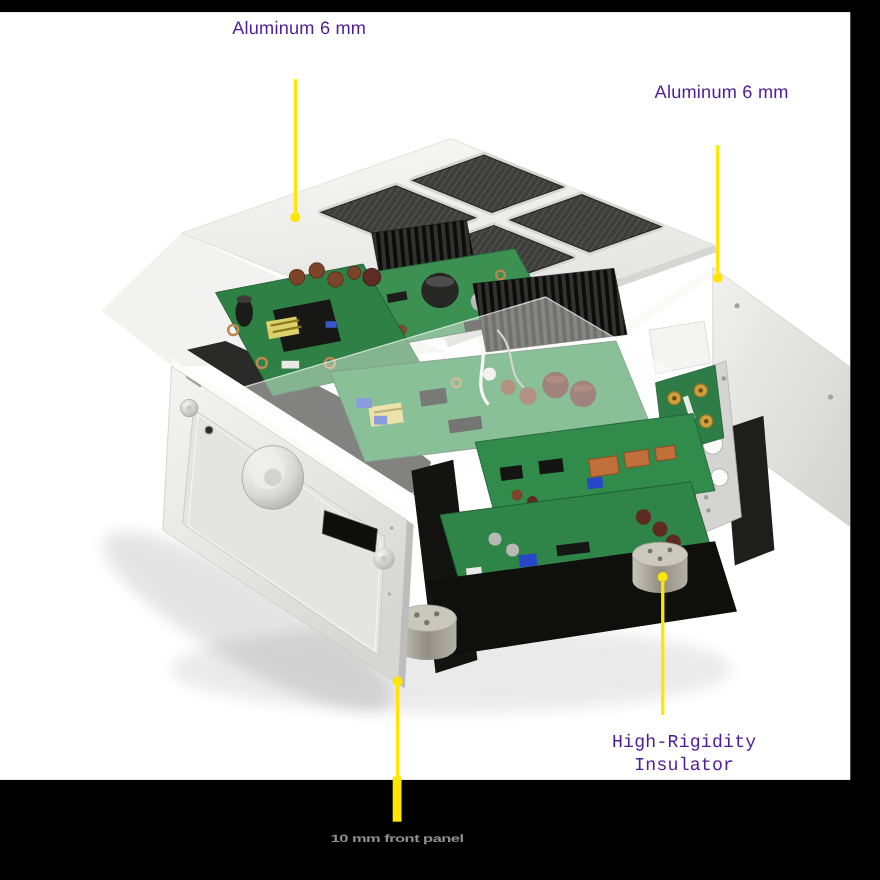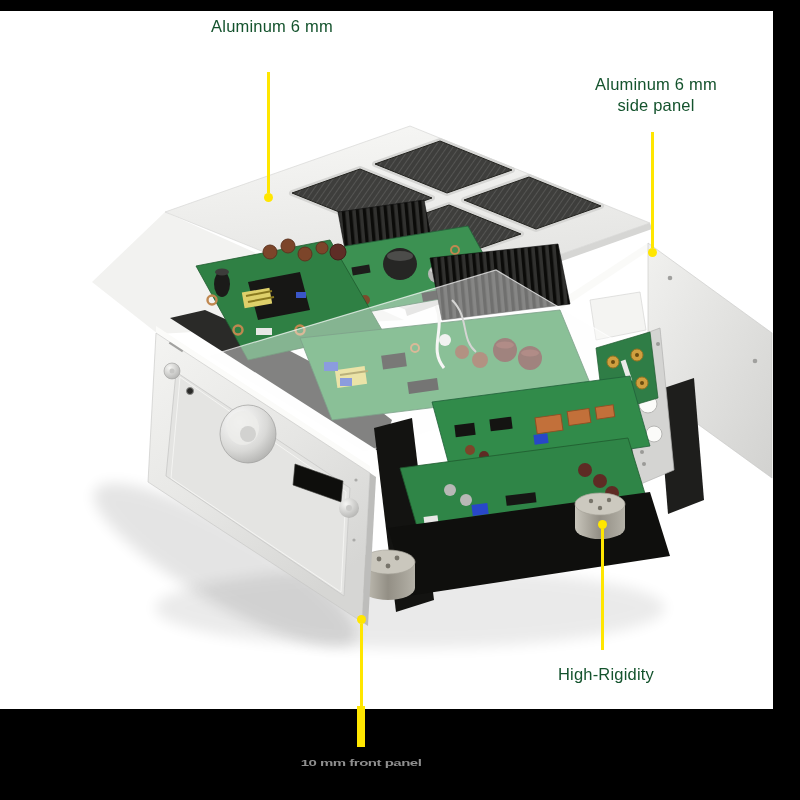--- a/index.html
+++ b/index.html
@@ -3,21 +3,21 @@
 <meta charset="utf-8">
 <style>
   html,body{margin:0;padding:0;background:#fff;}
   .stage{position:relative;width:800px;height:800px;overflow:hidden;background:#ffffff;
          font-family:"Liberation Sans","DejaVu Sans",sans-serif;}
   .photo-area{position:absolute;left:0;top:0;width:800px;height:800px;background:#ffffff;}
   .bar{position:absolute;background:#000;z-index:5;}
   .bar-top{left:0;top:0;width:800px;height:11px;}
   .bar-right{left:773px;top:0;width:27px;height:800px;}
   .bar-bottom{left:0;top:709px;width:800px;height:91px;}
-  .callout-label{position:absolute;z-index:10;color:#14532d;font-size:16.5px;line-height:21px;
+  .callout-label{position:absolute;z-index:10;color:#4c1d95;font-size:16.5px;line-height:21px;
                  text-align:center;letter-spacing:.2px;}
   .callout-line{position:absolute;width:3px;background:#ffe600;z-index:10;}
   .callout-dot{position:absolute;width:9px;height:9px;border-radius:50%;background:#ffe600;z-index:10;}
   .callout-bar-thick{position:absolute;width:8px;background:#ffe600;z-index:11;}
   .squished-label{position:absolute;z-index:12;color:#8f8f8f;font-size:15px;font-weight:bold;
                   letter-spacing:-0.5px;text-align:center;transform:scaleY(.65);transform-origin:top center;}
   svg{display:block;}
 </style>
 </head>
 <body>
@@ -275,29 +275,29 @@
   <div class="bar bar-bottom"></div>
 
   <div class="callout-label" style="left:172px;top:16px;width:200px;">
     <div>Aluminum 6 mm</div>
   </div>
   <div class="callout-line" style="left:266.5px;top:72px;height:121px;"></div>
   <div class="callout-dot" style="left:263.5px;top:192.5px;"></div>
 
   <div class="callout-label" style="left:556px;top:74px;width:200px;">
     <div>Aluminum 6 mm</div>
-    <div>side panel</div>
   </div>
   <div class="callout-line" style="left:650.5px;top:132px;height:116px;"></div>
   <div class="callout-dot" style="left:647.5px;top:248px;"></div>
 
   <div class="callout-dot" style="left:597.5px;top:519.5px;"></div>
   <div class="callout-line" style="left:600.5px;top:529px;height:121px;"></div>
-  <div class="callout-label" style="left:506px;top:664px;width:200px;">
+  <div class="callout-label" style="left:522px;top:664px;width:200px;font-family:Liberation Mono, monospace;">
     <div>High-Rigidity</div>
+    <div>Insulator</div>
   </div>
 
   <div class="callout-dot" style="left:356.5px;top:614.5px;"></div>
   <div class="callout-line" style="left:359.5px;top:624px;height:122px;z-index:11;"></div>
   <div class="callout-bar-thick" style="left:357px;top:706px;height:41px;"></div>
   <div class="squished-label" style="left:291px;top:757px;width:140px;">10 mm front panel</div>
 
 </div>
 
 </body></html>

